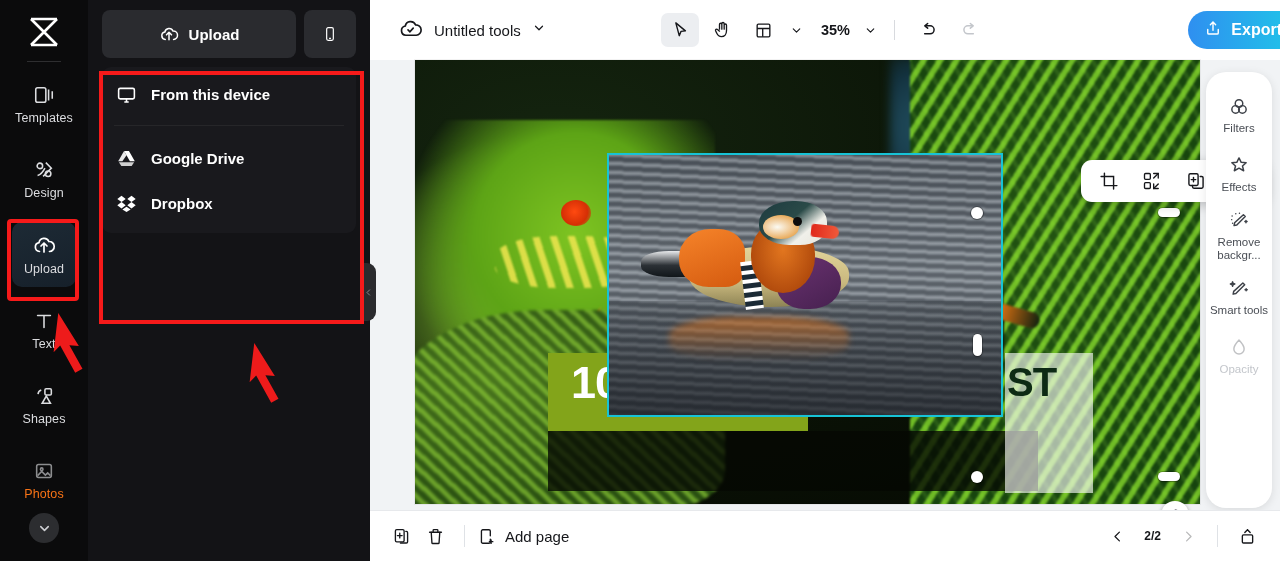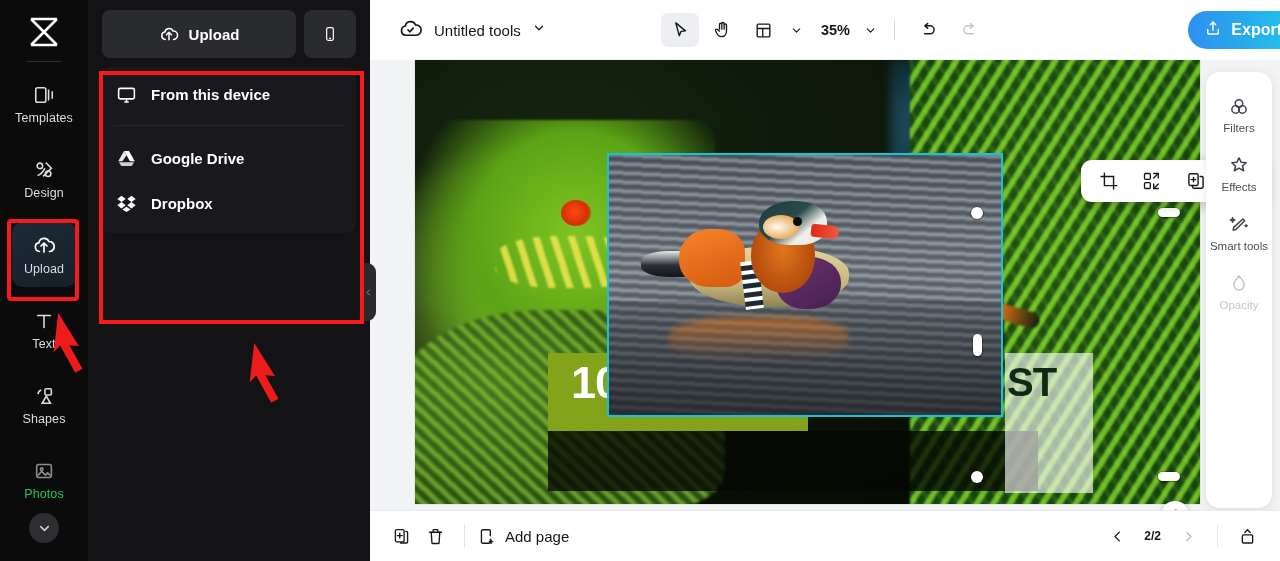--- a/index.html
+++ b/index.html
@@ -19,21 +19,21 @@
   }
   .rail-logo { margin-top: 12px; width: 44px; height: 40px; display:flex; align-items:center; justify-content:center; }
   .rail-div { width: 34px; height: 1px; background: #2e2e30; margin: 9px 0 0 0; }
   .rail-item {
     width: 64px; height: 66px; margin-top: 10px; border-radius: 10px;
     display: flex; flex-direction: column; align-items: center; justify-content: center;
     color: #d2d3d6; gap: 5px; position: relative;
   }
   .rail-item.active { background: linear-gradient(160deg,#1d2a35,#16202a); }
   .rail-item .lbl { font-size: 12.5px; letter-spacing: .1px; color:#dcdde0; }
-  .rail-item.dim .lbl { color:#22c55e; }
+  .rail-item.dim .lbl { color:#f97316; }
   .rail-item.dim svg { opacity: .62; }
   .rail-spacer { flex: 1; }
   .rail-more {
     width: 30px; height: 30px; border-radius: 50%; background: #2c2d30;
     display:flex; align-items:center; justify-content:center; margin-bottom: 18px;
   }
   
   .hl-rail {
     position: absolute; left: 7px; top: 219px; width: 72px; height: 82px;
     border: 4px solid #f61a1a; border-radius: 4px; pointer-events: none; z-index: 9;
@@ -296,21 +296,21 @@
   .obj-toolbar {
     position:absolute; left: 711px; top: 100px; width: 186px; height: 42px;
     background:#fff; border-radius: 11px; box-shadow: 0 3px 12px rgba(0,0,0,.22);
     display:flex; align-items:center; justify-content: space-around; padding: 0 6px;
   }
   .obj-btn { width: 32px; height: 32px; border-radius: 7px; display:flex; align-items:center; justify-content:center; }
 
   
   .tools {
     position:absolute; right: 8px; top: 12px; width: 66px; height: 436px;
-    background:#fff; border-radius: 14px; box-shadow: 0 2px 10px rgba(0,0,0,.10);
+    background:#fff; border-radius: 20px; box-shadow: 0 2px 10px rgba(0,0,0,.10);
     display:flex; flex-direction:column; align-items:center; padding-top: 14px; gap: 1px;
   }
   .tool {
     width: 64px; min-height: 58px; display:flex; flex-direction:column; align-items:center; justify-content:center;
     gap: 4px; color:#3d4148; padding: 6px 2px;
   }
   .tool .tlbl { font-size: 11.5px; color:#4a4e55; text-align:center; line-height: 1.12; }
   .tool.disabled .tlbl { color:#c3c6cb; }
   .tool.disabled svg { opacity:.32; }
 
@@ -643,20 +643,28 @@
           <span class="tlbl">Filters</span>
         </div>
         <div class="tool">
           <svg width="22" height="22" viewBox="0 0 24 24" fill="none" stroke="#3d4148" stroke-width="1.6" stroke-linejoin="round">
             <path d="M12 3.2 14.4 8l5.4.4-4 3.6 1.3 5.2-5.1-2.8-5.1 2.8 1.3-5.2-4-3.6 5.4-.4z"></path>
             </svg>
           <span class="tlbl">Effects</span>
         </div>
         <div class="tool">
           <svg width="22" height="22" viewBox="0 0 24 24" fill="none" stroke="#3d4148" stroke-width="1.6" stroke-linecap="round" stroke-linejoin="round">
+            <path d="M16.8 5.2 18.8 7.2 9.6 16.4 6.6 17l.6-3z"></path>
+            <path d="M4.5 6.5h.01M4 10.5h.01M5 14.5h.01M8.5 4h.01M12.5 3.6h.01"></path>
+            <path d="M19.6 11.4v2.4M18.4 12.6h2.4"></path>
+            </svg>
+          <span class="tlbl">Remove backgr...</span>
+        </div>
+        <div class="tool">
+          <svg width="22" height="22" viewBox="0 0 24 24" fill="none" stroke="#3d4148" stroke-width="1.6" stroke-linecap="round" stroke-linejoin="round">
             <path d="M16.2 5.4 18.2 7.4 8.6 17 5.6 17.6 6.2 14.6z"></path>
             <path d="M5 4.2 5.6 6 7.4 6.6 5.6 7.2 5 9 4.4 7.2 2.6 6.6 4.4 6z"></path>
             <path d="M19.8 11.6v2.4M18.6 12.8H21"></path>
             </svg>
           <span class="tlbl">Smart tools</span>
         </div>
         <div class="tool disabled">
           <svg width="22" height="22" viewBox="0 0 24 24" fill="none" stroke="#3d4148" stroke-width="1.6" stroke-linejoin="round">
             <path d="M12 3.4s5.6 6 5.6 9.6A5.6 5.6 0 0 1 12 18.6 5.6 5.6 0 0 1 6.4 13C6.4 9.4 12 3.4 12 3.4z"></path>
             </svg>

